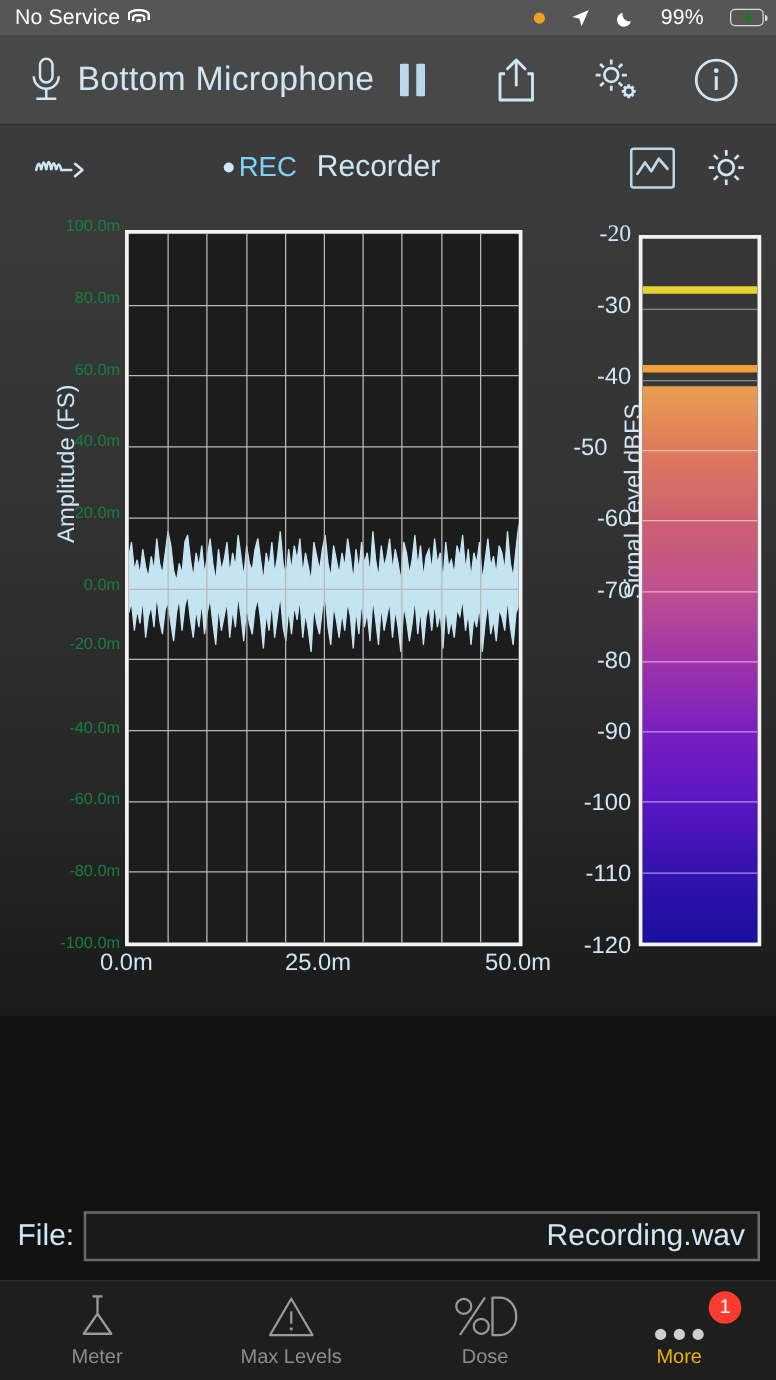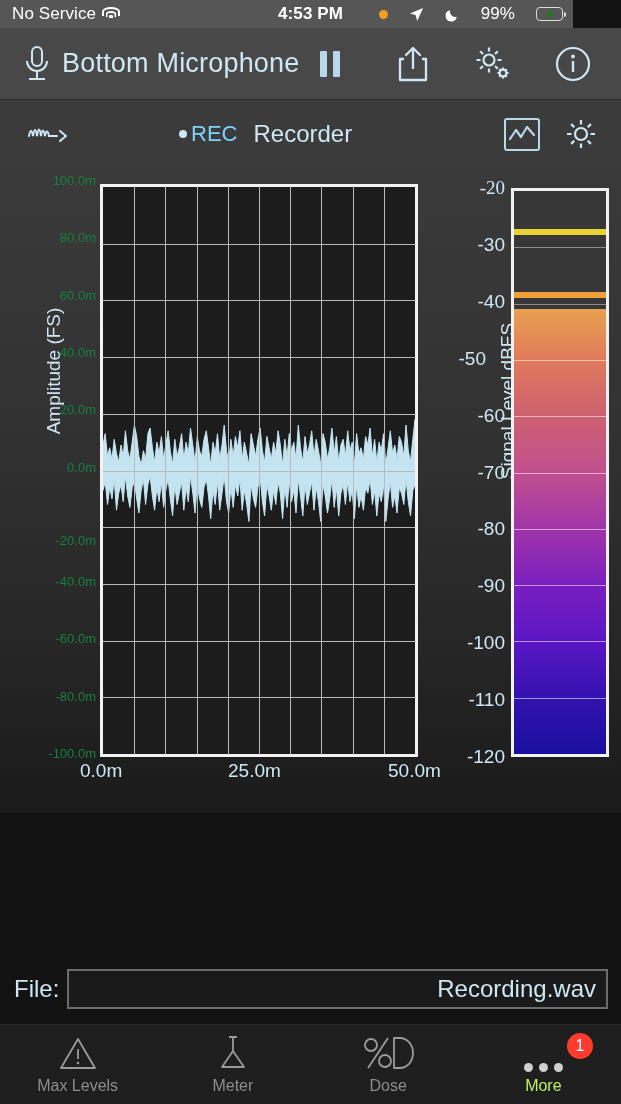--- a/index.html
+++ b/index.html
@@ -6,21 +6,21 @@
   html,body { background:#000; }
   body {
     width:621px; height:1104px; position:relative; overflow:hidden;
     font-family:"Liberation Sans", sans-serif;
     background:#121212; color:#cfe7f5;
     -webkit-font-smoothing:antialiased;
   }
 
   
   .statusbar{
-    position:absolute; left:0; top:0; width:573px; height:28px;
+    position:absolute; left:0; top:0; width:621px; height:28px;
     background:#565656; display:flex; align-items:center;
     color:#fff; font-size:17px; letter-spacing:.1px;
   }
   .sb-left{ position:absolute; left:12px; display:flex; align-items:center; gap:6px; }
   .sb-center{ position:absolute; left:0; width:621px; text-align:center; font-weight:600; }
   .sb-right{ position:absolute; right:10px; display:flex; align-items:center; gap:21px; }
   .wifi{ display:inline-block; width:18px; height:14px; position:relative; }
   .wifi i{ position:absolute; border:2px solid #fff; border-bottom:none; border-radius:50% 50% 0 0; left:50%; transform:translateX(-50%); }
   .wifi i:nth-child(1){ width:18px; height:9px; top:0; }
   .wifi i:nth-child(2){ width:11px; height:6px; top:4px; }
@@ -105,42 +105,41 @@
   }
 
   
   .tabbar{
     position:absolute; left:0; bottom:0; width:621px; height:80px;
     background:#1e1e1e; border-top:1px solid #2b2b2b; display:flex;
   }
   .tab{ flex:1; display:flex; flex-direction:column; align-items:center; justify-content:center; gap:5px; position:relative; }
   .tab .ticon{ height:38px; display:flex; align-items:flex-end; justify-content:center; }
   .tab .tlabel{ font-size:16px; color:#8d8d8d; }
-  .tab.active .tlabel{ color:#bef264; }
+  .tab.active .tlabel{ color:#eab308; }
   .badge{
     position:absolute; right:28px; top:8px; min-width:26px; height:26px; border-radius:13px;
     background:#ff3b30; color:#fff; font-size:16px; display:flex; align-items:center; justify-content:center;
     padding:0 6px; font-weight:500;
   }
   .dots{ display:flex; gap:6px; align-items:center; }
   .dots i{ width:9px; height:9px; border-radius:50%; background:#cfcfcf; display:block; }
 </style>
 </head>
 <body>
 
 <div class="statusbar">
   <div class="sb-left">
     <span>No Service</span>
     <span class="wifi">
         <i></i>
         <i></i>
         <i></i>
       </span>
   </div>
-  <div class="sb-center">4:53 PM</div>
   <div class="sb-right">
     <span class="rec-dot"></span>
     <svg width="15" height="15" viewBox="0 0 16 16">
       <path d="M15 1 L1 7 L7 8.6 L8.8 15 Z" fill="#fff"></path>
     </svg>
     <svg width="15" height="15" viewBox="0 0 16 16">
       <path d="M12.5 10.6A6 6 0 0 1 5.4 3.5 6 6 0 1 0 12.5 10.6Z" fill="#fff"></path>
     </svg>
     <span>99%</span>
     <span class="battery">
@@ -229,21 +228,21 @@
 <div class="plotregion"></div>
 
 <div class="ylabel">Amplitude (FS)</div>
 <div class="yticks" id="yticks">
     <div class="ytick" style="top: 5px;">100.0m</div>
     <div class="ytick" style="top: 62.3px;">80.0m</div>
     <div class="ytick" style="top: 119.6px;">60.0m</div>
     <div class="ytick" style="top: 176.9px;">40.0m</div>
     <div class="ytick" style="top: 234.2px;">20.0m</div>
     <div class="ytick" style="top: 291.5px;">0.0m</div>
-    <div class="ytick" style="top: 365px; text-align: right;">-20.0m</div>
+    <div class="ytick" style="top: 339px; text-align: right;">-20.0m</div>
     <div class="ytick" style="top: 406.1px;">-40.0m</div>
     <div class="ytick" style="top: 463.4px;">-60.0m</div>
     <div class="ytick" style="top: 520.7px;">-80.0m</div>
     <div class="ytick" style="top: 578px;">-100.0m</div>
   </div>
 
 <div class="plotbox" id="plotbox">
   <svg class="wave" viewBox="0 0 312 567" preserveAspectRatio="none" id="wavesvg">
       <path d="M0.0 258.0 L2.2 246.6 L4.5 269.3 L6.7 260.8 L9.0 272.2 L11.2 252.3 L13.5 266.5 L15.7 275.0 L18.0 258.0 L20.2 269.3 L22.4 243.8 L24.7 263.7 L26.9 272.2 L29.2 255.2 L31.4 238.1 L33.7 249.5 L35.9 269.3 L38.2 277.8 L40.4 263.7 L42.6 272.2 L44.9 246.6 L47.1 241.0 L49.4 260.8 L51.6 275.0 L53.9 255.2 L56.1 266.5 L58.4 249.5 L60.6 272.2 L62.8 258.0 L65.1 243.8 L67.3 263.7 L69.6 277.8 L71.8 252.3 L74.1 269.3 L76.3 260.8 L78.6 246.6 L80.8 272.2 L83.1 255.2 L85.3 266.5 L87.5 241.0 L89.8 258.0 L92.0 275.0 L94.3 249.5 L96.5 263.7 L98.8 269.3 L101.0 252.3 L103.3 243.8 L105.5 260.8 L107.7 277.8 L110.0 255.2 L112.2 266.5 L114.5 246.6 L116.7 272.2 L119.0 258.0 L121.2 238.1 L123.5 263.7 L125.7 275.0 L127.9 252.3 L130.2 269.3 L132.4 249.5 L134.7 260.8 L136.9 243.8 L139.2 272.2 L141.4 255.2 L143.7 266.5 L145.9 277.8 L148.1 246.6 L150.4 258.0 L152.6 269.3 L154.9 252.3 L157.1 241.0 L159.4 263.7 L161.6 275.0 L163.9 249.5 L166.1 260.8 L168.3 272.2 L170.6 255.2 L172.8 266.5 L175.1 243.8 L177.3 258.0 L179.6 277.8 L181.8 252.3 L184.1 269.3 L186.3 246.6 L188.5 263.7 L190.8 255.2 L193.0 272.2 L195.3 238.1 L197.5 260.8 L199.8 275.0 L202.0 249.5 L204.3 266.5 L206.5 258.0 L208.7 243.8 L211.0 269.3 L213.2 252.3 L215.5 263.7 L217.7 277.8 L220.0 246.6 L222.2 255.2 L224.5 272.2 L226.7 260.8 L228.9 241.0 L231.2 266.5 L233.4 249.5 L235.7 275.0 L237.9 258.0 L240.2 252.3 L242.4 269.3 L244.7 243.8 L246.9 263.7 L249.2 255.2 L251.4 277.8 L253.6 246.6 L255.9 266.5 L258.1 260.8 L260.4 272.2 L262.6 249.5 L264.9 258.0 L267.1 241.0 L269.4 269.3 L271.6 252.3 L273.8 275.0 L276.1 255.2 L278.3 263.7 L280.6 246.6 L282.8 277.8 L285.1 260.8 L287.3 243.8 L289.6 266.5 L291.8 258.0 L294.0 272.2 L296.3 249.5 L298.5 255.2 L300.8 269.3 L303.0 238.1 L305.3 263.7 L307.5 275.0 L309.8 252.3 L312.0 232.5 L312.0 297.7 L309.8 303.3 L307.5 328.9 L305.3 314.7 L303.0 292.0 L300.8 317.5 L298.5 306.2 L296.3 300.5 L294.0 326.0 L291.8 309.0 L289.6 320.4 L287.3 294.8 L285.1 311.8 L282.8 334.5 L280.6 297.7 L278.3 314.7 L276.1 306.2 L273.8 328.9 L271.6 303.3 L269.4 317.5 L267.1 292.0 L264.9 306.2 L262.6 300.5 L260.4 323.2 L258.1 309.0 L255.9 320.4 L253.6 297.7 L251.4 331.7 L249.2 303.3 L246.9 314.7 L244.7 294.8 L242.4 317.5 L240.2 297.7 L237.9 306.2 L235.7 328.9 L233.4 300.5 L231.2 320.4 L228.9 292.0 L226.7 311.8 L224.5 326.0 L222.2 309.0 L220.0 297.7 L217.7 334.5 L215.5 314.7 L213.2 300.5 L211.0 323.2 L208.7 294.8 L206.5 306.2 L204.3 317.5 L202.0 297.7 L199.8 328.9 L197.5 309.0 L195.3 292.0 L193.0 326.0 L190.8 303.3 L188.5 314.7 L186.3 294.8 L184.1 320.4 L181.8 300.5 L179.6 331.7 L177.3 306.2 L175.1 294.8 L172.8 317.5 L170.6 303.3 L168.3 323.2 L166.1 309.0 L163.9 297.7 L161.6 328.9 L159.4 314.7 L157.1 289.2 L154.9 300.5 L152.6 320.4 L150.4 311.8 L148.1 297.7 L145.9 334.5 L143.7 317.5 L141.4 303.3 L139.2 323.2 L136.9 292.0 L134.7 309.0 L132.4 297.7 L130.2 320.4 L127.9 300.5 L125.7 326.0 L123.5 314.7 L121.2 289.2 L119.0 306.2 L116.7 323.2 L114.5 294.8 L112.2 317.5 L110.0 303.3 L107.7 331.7 L105.5 309.0 L103.3 292.0 L101.0 300.5 L98.8 320.4 L96.5 311.8 L94.3 297.7 L92.0 326.0 L89.8 306.2 L87.5 289.2 L85.3 314.7 L83.1 300.5 L80.8 323.2 L78.6 294.8 L76.3 306.2 L74.1 317.5 L71.8 297.7 L69.6 328.9 L67.3 311.8 L65.1 292.0 L62.8 303.3 L60.6 320.4 L58.4 294.8 L56.1 314.7 L53.9 300.5 L51.6 323.2 L49.4 309.0 L47.1 289.2 L44.9 297.7 L42.6 317.5 L40.4 292.0 L38.2 303.3 L35.9 326.0 L33.7 311.8 L31.4 294.8 L29.2 300.5 L26.9 320.4 L24.7 309.0 L22.4 289.2 L20.2 314.7 L18.0 297.7 L15.7 306.2 L13.5 323.2 L11.2 292.0 L9.0 311.8 L6.7 300.5 L4.5 317.5 L2.2 294.8 L0.0 303.3 Z" fill="#c5e4f2" stroke="#c5e4f2" stroke-width="1"></path>
     </svg>
@@ -311,37 +310,37 @@
 
 <div class="filerow">
   <div class="filelabel">File:</div>
   <div class="filefield" placeholder="Recording.wav">Recording.wav</div>
 </div>
 
 <div class="tabbar">
 
   <div class="tab">
     <span class="ticon">
+      <svg width="40" height="38" viewBox="0 0 40 38">
+        <path d="M16 3 h8 M20 3 v14 L31 33 H9 L20 17" fill="none" stroke="#9a9a9a" stroke-width="1.8" stroke-linejoin="round"></path>
+        <line x1="9" y1="33" x2="31" y2="33" stroke="#9a9a9a" stroke-width="1.8"></line>
+      </svg>
+    </span>
+    <span class="tlabel">Meter</span>
+  </div>
+
+  <div class="tab">
+    <span class="ticon">
       <svg width="42" height="38" viewBox="0 0 42 38">
         <path d="M21 5 L38 34 H4 Z" fill="none" stroke="#9a9a9a" stroke-width="1.8" stroke-linejoin="round"></path>
         <line x1="21" y1="15" x2="21" y2="25" stroke="#9a9a9a" stroke-width="1.8"></line>
         <circle cx="21" cy="29" r="1.3" fill="#9a9a9a"></circle>
       </svg>
     </span>
     <span class="tlabel">Max Levels</span>
-  </div>
-
-  <div class="tab">
-    <span class="ticon">
-      <svg width="40" height="38" viewBox="0 0 40 38">
-        <path d="M16 3 h8 M20 3 v14 L31 33 H9 L20 17" fill="none" stroke="#9a9a9a" stroke-width="1.8" stroke-linejoin="round"></path>
-        <line x1="9" y1="33" x2="31" y2="33" stroke="#9a9a9a" stroke-width="1.8"></line>
-      </svg>
-    </span>
-    <span class="tlabel">Meter</span>
   </div>
 
   <div class="tab">
     <span class="ticon">
       <svg width="54" height="38" viewBox="0 0 54 38">
         <circle cx="10" cy="11" r="6" fill="none" stroke="#9a9a9a" stroke-width="1.8"></circle>
         <circle cx="24" cy="27" r="6" fill="none" stroke="#9a9a9a" stroke-width="1.8"></circle>
         <line x1="27" y1="4" x2="7" y2="34" stroke="#9a9a9a" stroke-width="1.8"></line>
         <path d="M33 4 h6 a13 15 0 0 1 0 30 h-6 Z" fill="none" stroke="#9a9a9a" stroke-width="1.8" stroke-linejoin="round"></path>
       </svg>

